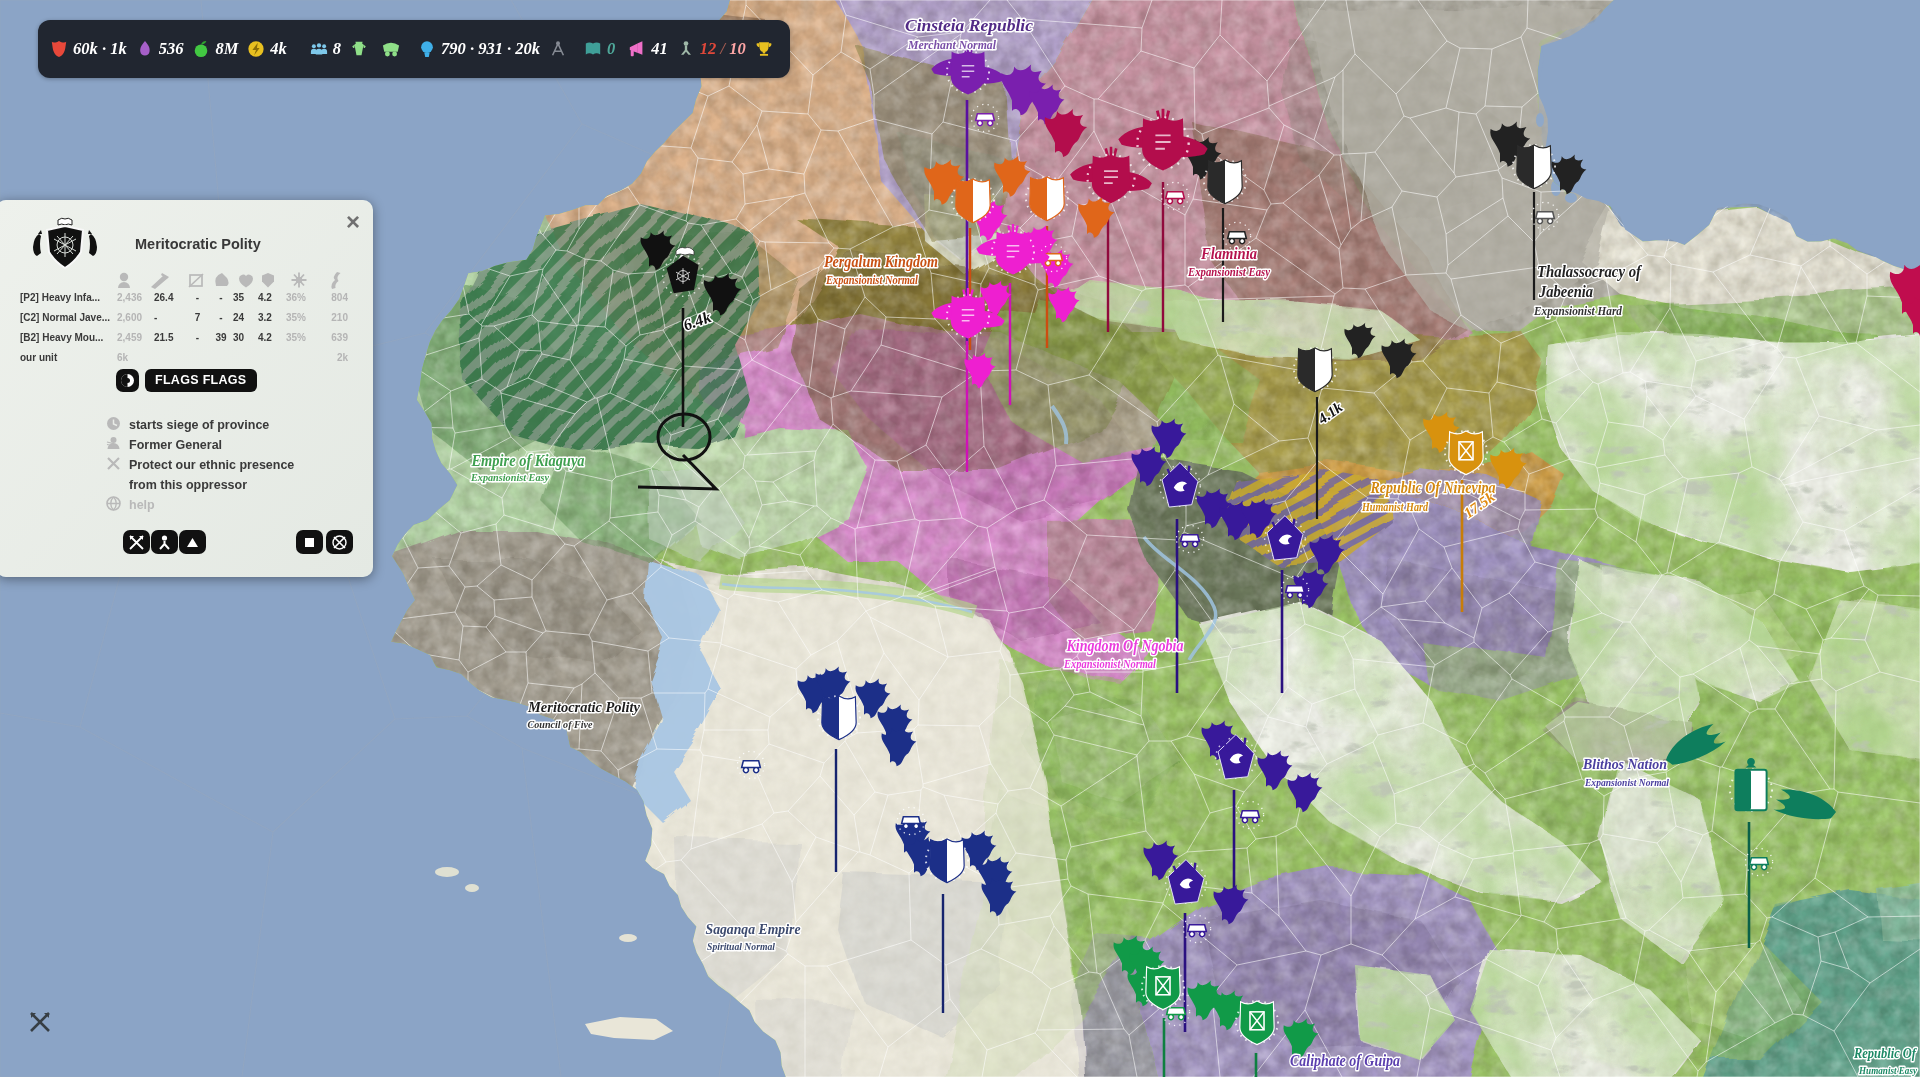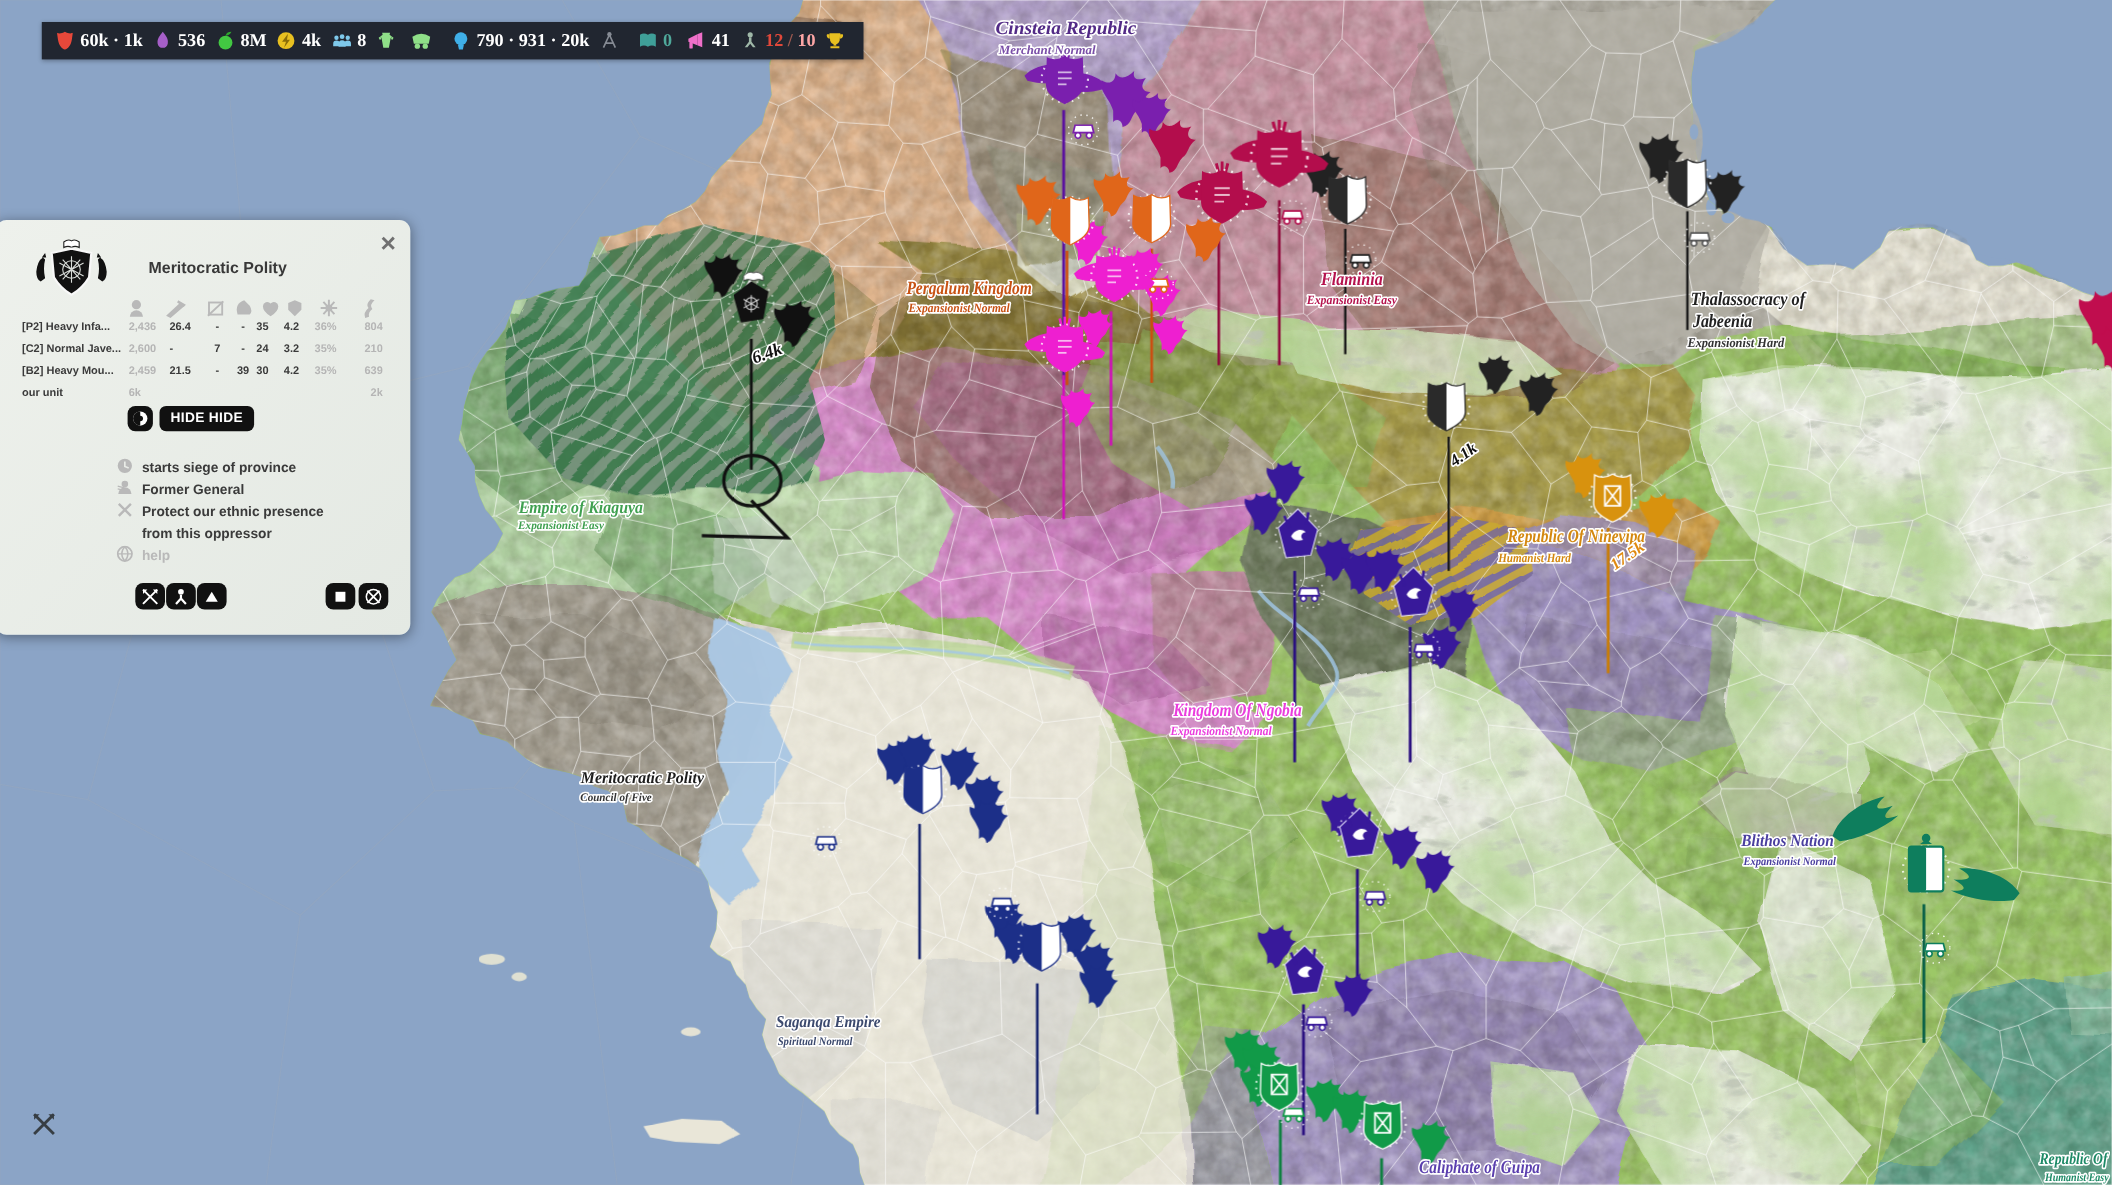--- a/index.html
+++ b/index.html
@@ -1,13 +1,13 @@
 <!DOCTYPE html>
 <html><head><meta charset="utf-8"><style>html,body{margin:0;padding:0;width:1920px;height:1077px;overflow:hidden;background:#8ba4c6;font-family:"Liberation Sans",sans-serif}
-#topbar{position:absolute;left:38px;top:20px;height:34px;background:#212630;border-radius:0;display:flex;align-items:center;padding:0 12px;color:#fff;z-index:5;font-family:"Liberation Serif",serif;font-weight:bold;font-size:16.5px;box-shadow:0 1px 4px rgba(0,0,0,.3)}
+#topbar{position:absolute;left:38px;top:20px;height:34px;background:#212630;border-radius:12px;display:flex;align-items:center;padding:12px 12px;color:#fff;z-index:5;font-family:"Liberation Serif",serif;font-weight:bold;font-style:italic;font-size:16.5px;box-shadow:0 1px 4px rgba(0,0,0,.3)}
 #topbar .it{display:flex;align-items:center}
 #topbar .ic{width:18px;height:18px;margin-right:5px;flex:none}
 #panel{position:absolute;left:-4px;top:200px;width:377px;height:377px;background:linear-gradient(135deg,#eef1ec,#e4e9e3);border-radius:10px;box-shadow:0 2px 12px rgba(0,0,0,.4);z-index:6}
 #ptable{position:absolute;left:24px;top:88px;border-spacing:0;font-size:10px;font-weight:bold;white-space:nowrap;table-layout:fixed}
 #ptable td{padding:0;line-height:20px;overflow:hidden}
 #ptable .lb{width:97px;color:#3a3a3a}
 #ptable td:nth-child(2){width:37px}#ptable td:nth-child(3){width:32px}#ptable td:nth-child(4){width:23px}#ptable td:nth-child(5){width:24px}#ptable td:nth-child(6){width:25px}#ptable td:nth-child(7){width:28px}#ptable td:nth-child(8){width:35px}#ptable td:nth-child(9){width:27px}
 #ptable .gray{color:#b5b5b5}#ptable .dk{color:#3a3a3a}.c{text-align:center}.r{text-align:right}
 .bbtn{position:absolute;background:#111;border-radius:7px;display:flex}
 </style></head><body>
@@ -503,21 +503,21 @@
       </svg>
       <span class="tx">536</span>
     </span>
     <span class="it" style="margin-right:9px">
       <svg class="ic" viewBox="0 0 20 20">
         <circle cx="10" cy="12" r="7" fill="#42c842"></circle>
         <path d="M10,5 C11,2 13,1 16,1 C15,4 12,5 10,5 Z" fill="#2fa52f"></path>
       </svg>
       <span class="tx">8M</span>
     </span>
-    <span class="it" style="margin-right:10px">
+    <span class="it" style="margin-right:23px">
       <svg class="ic" viewBox="0 0 20 20">
         <circle cx="10" cy="10" r="8.5" fill="#e8c020"></circle>
         <path d="M12,3 L6,11 L10,11 L8,17 L14,9 L11,9 Z" fill="#8a6d08"></path>
       </svg>
       <span class="tx">4k</span>
     </span>
     <span class="it" style="margin-right:9px">
       <svg class="ic" viewBox="0 0 20 20">
         <g fill="#7ec8ea">
           <circle cx="4.3" cy="7" r="2.2"></circle>
@@ -678,21 +678,21 @@
         </tr>
       </tbody>
     </table>
 <div class="bbtn" style="left:120px;top:169px;width:23px;height:23px;border-radius:7px">
       <svg width="17" height="17" viewBox="0 0 17 17" style="margin:auto">
         <circle cx="8.5" cy="8.5" r="6.5" fill="#fff"></circle>
         <path d="M8.5,2 a6.5,6.5 0 0,0 0,13 z" fill="#111"></path>
         <circle cx="8.5" cy="8.5" r="2.5" fill="#111"></circle>
       </svg>
     </div>
-<div style="position:absolute;left:149px;top:169px;height:23px;background:#111;color:#fff;border-radius:6px;font-size:12.5px;font-weight:bold;letter-spacing:.3px;line-height:23px;padding:0 10px">HIDE HIDE</div>
+<div style="position:absolute;left:149px;top:169px;height:23px;background:#111;color:#fff;border-radius:6px;font-size:12.5px;font-weight:bold;letter-spacing:.3px;line-height:23px;padding:0 10px">FLAGS FLAGS</div>
 <div style="position:absolute;left:110px;top:215px;font-size:12.5px;font-weight:bold;color:#3a3a3a;line-height:20px">
 <div><svg width="15" height="15" viewBox="0 0 15 15" style="vertical-align:-2px;margin-right:8px">
           <circle cx="7.5" cy="7.5" r="6.5" fill="#b9b9b9"></circle>
           <path d="M7.5,3.5 L7.5,8 L11,9.5" stroke="#e9ece7" stroke-width="1.5" fill="none"></path>
         </svg>starts siege of province</div>
 <div><svg width="15" height="15" viewBox="0 0 15 15" style="vertical-align:-2px;margin-right:8px">
           <circle cx="7.5" cy="4" r="3" fill="#b9b9b9"></circle>
           <path d="M1.5,13 a6,6 0 0,1 12,0 z" fill="#b9b9b9"></path>
           <path d="M1,6 l6,1.5 M1,8.5 l5,1" stroke="#b9b9b9" stroke-width="1.2"></path>
         </svg>Former General</div>

